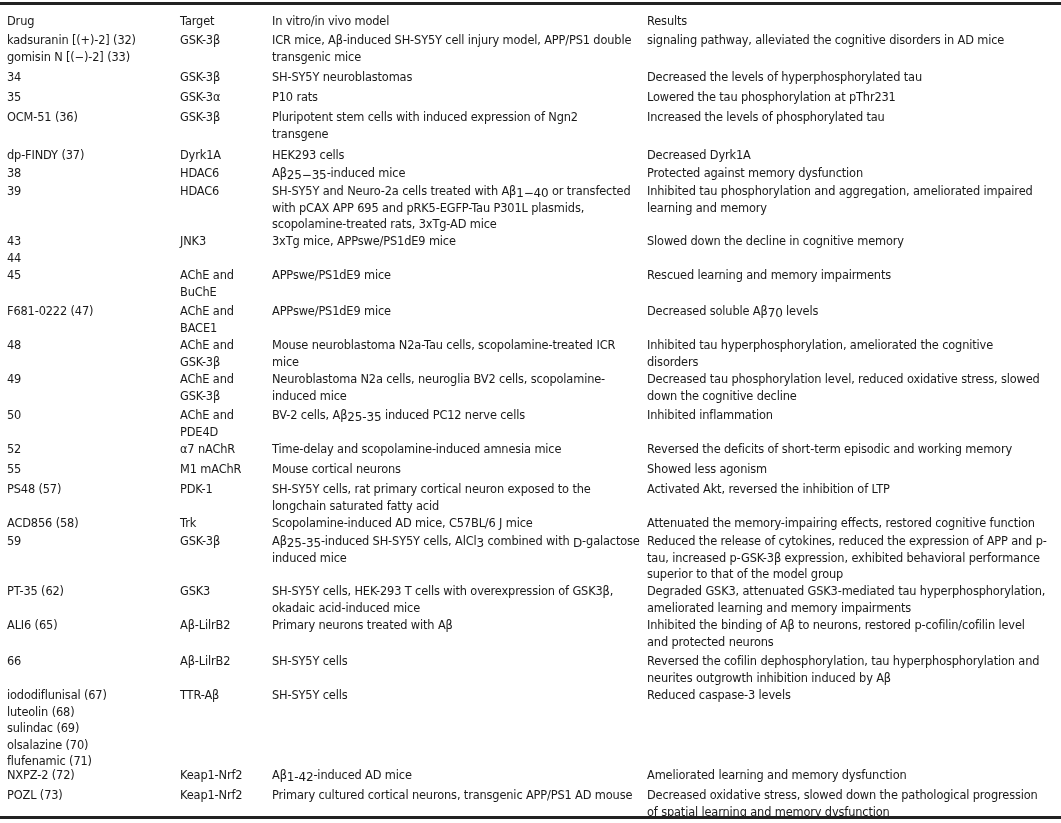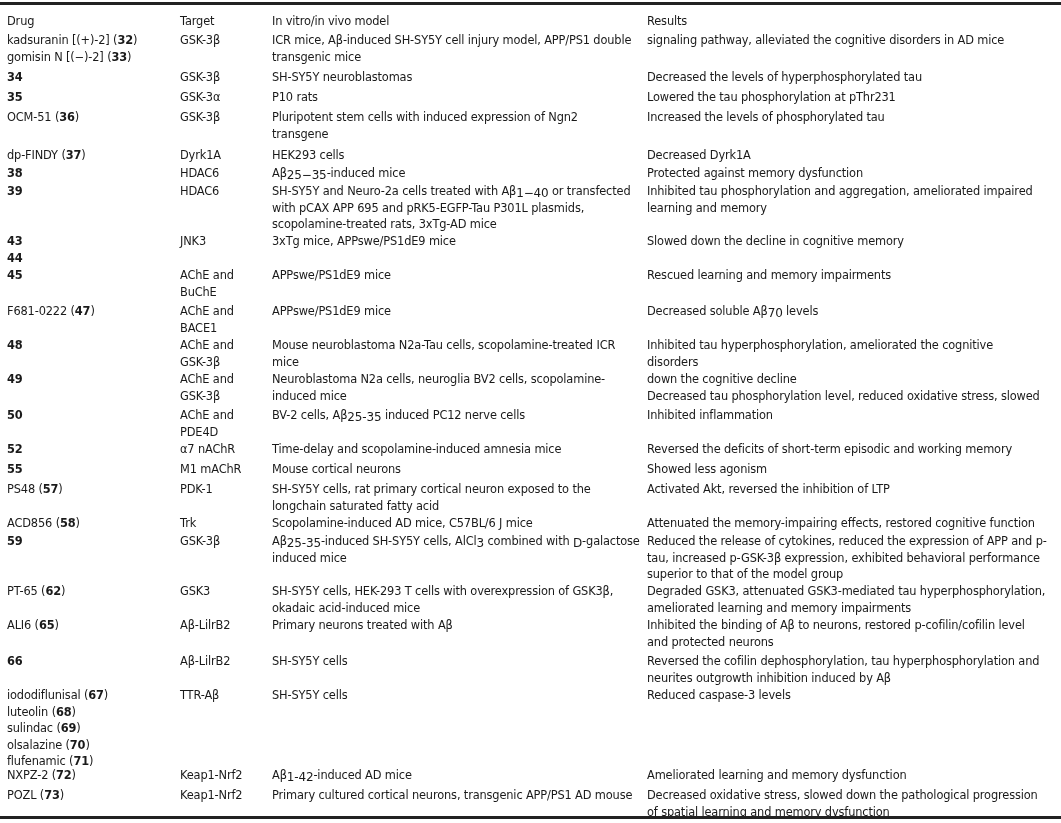--- a/index.html
+++ b/index.html
@@ -11,21 +11,21 @@
   }
   .rule-top { position: absolute; left: 0; top: 2px; width: 1061px; height: 3px; background: #222; }
   .rule-bottom { position: absolute; left: 0; top: 816px; width: 1061px; height: 3px; background: #222; }
   .row { position: absolute; left: 0; width: 1061px; }
   .cell { position: absolute; top: 0; white-space: nowrap; }
   .c-drug { left: 7px; width: 190px; }
   .c-target { left: 180px; width: 90px; white-space: normal; }
   .c-model { left: 272px; width: 370px; }
   .c-results { left: 647px; width: 414px; }
   .line { display: block; height: 16.5px; }
-  b { font-weight: bold; }
+  b { font-weight: normal; }
   sub { font-size: 12px; vertical-align: -2px; line-height: 0; }
 </style>
 </head>
 <body>
 
 <div class="rule-top"></div>
 
 <div class="row" id="header-row" style="top:13px;">
   <span class="cell c-drug">Drug</span>
   <span class="cell c-target">Target</span>
@@ -206,22 +206,22 @@
       </div>
       <div class="cell c-target">
         <span class="line">AChE and</span>
         <span class="line">GSK-3β</span>
       </div>
       <div class="cell c-model">
         <span class="line"><span>Neuroblastoma N2a cells, neuroglia BV2 cells, scopolamine-</span></span>
         <span class="line"><span>induced mice</span></span>
       </div>
       <div class="cell c-results">
+        <span class="line"><span>Decreased tau phosphorylation level, reduced oxidative stress, slowed</span></span>
         <span class="line"><span>down the cognitive decline</span></span>
-        <span class="line"><span>Decreased tau phosphorylation level, reduced oxidative stress, slowed</span></span>
       </div>
     </div>
     <div class="row" style="top: 407px;">
       <div class="cell c-drug">
         <span class="line"><b>50</b></span>
       </div>
       <div class="cell c-target">
         <span class="line">AChE and</span>
         <span class="line">PDE4D</span>
       </div>
@@ -301,21 +301,21 @@
         <span class="line"><span>induced mice</span></span>
       </div>
       <div class="cell c-results">
         <span class="line"><span>Reduced the release of cytokines, reduced the expression of APP and p-</span></span>
         <span class="line"><span>tau, increased p-GSK-3β expression, exhibited behavioral performance</span></span>
         <span class="line"><span>superior to that of the model group</span></span>
       </div>
     </div>
     <div class="row" style="top: 583px;">
       <div class="cell c-drug">
-        <span class="line"><span>PT-65 (</span><b>62</b><span>)</span></span>
+        <span class="line"><span>PT-35 (</span><b>62</b><span>)</span></span>
       </div>
       <div class="cell c-target">
         <span class="line">GSK3</span>
       </div>
       <div class="cell c-model">
         <span class="line"><span>SH-SY5Y cells, HEK-293 T cells with overexpression of GSK3β,</span></span>
         <span class="line"><span>okadaic acid-induced mice</span></span>
       </div>
       <div class="cell c-results">
         <span class="line"><span>Degraded GSK3, attenuated GSK3-mediated tau hyperphosphorylation,</span></span>

